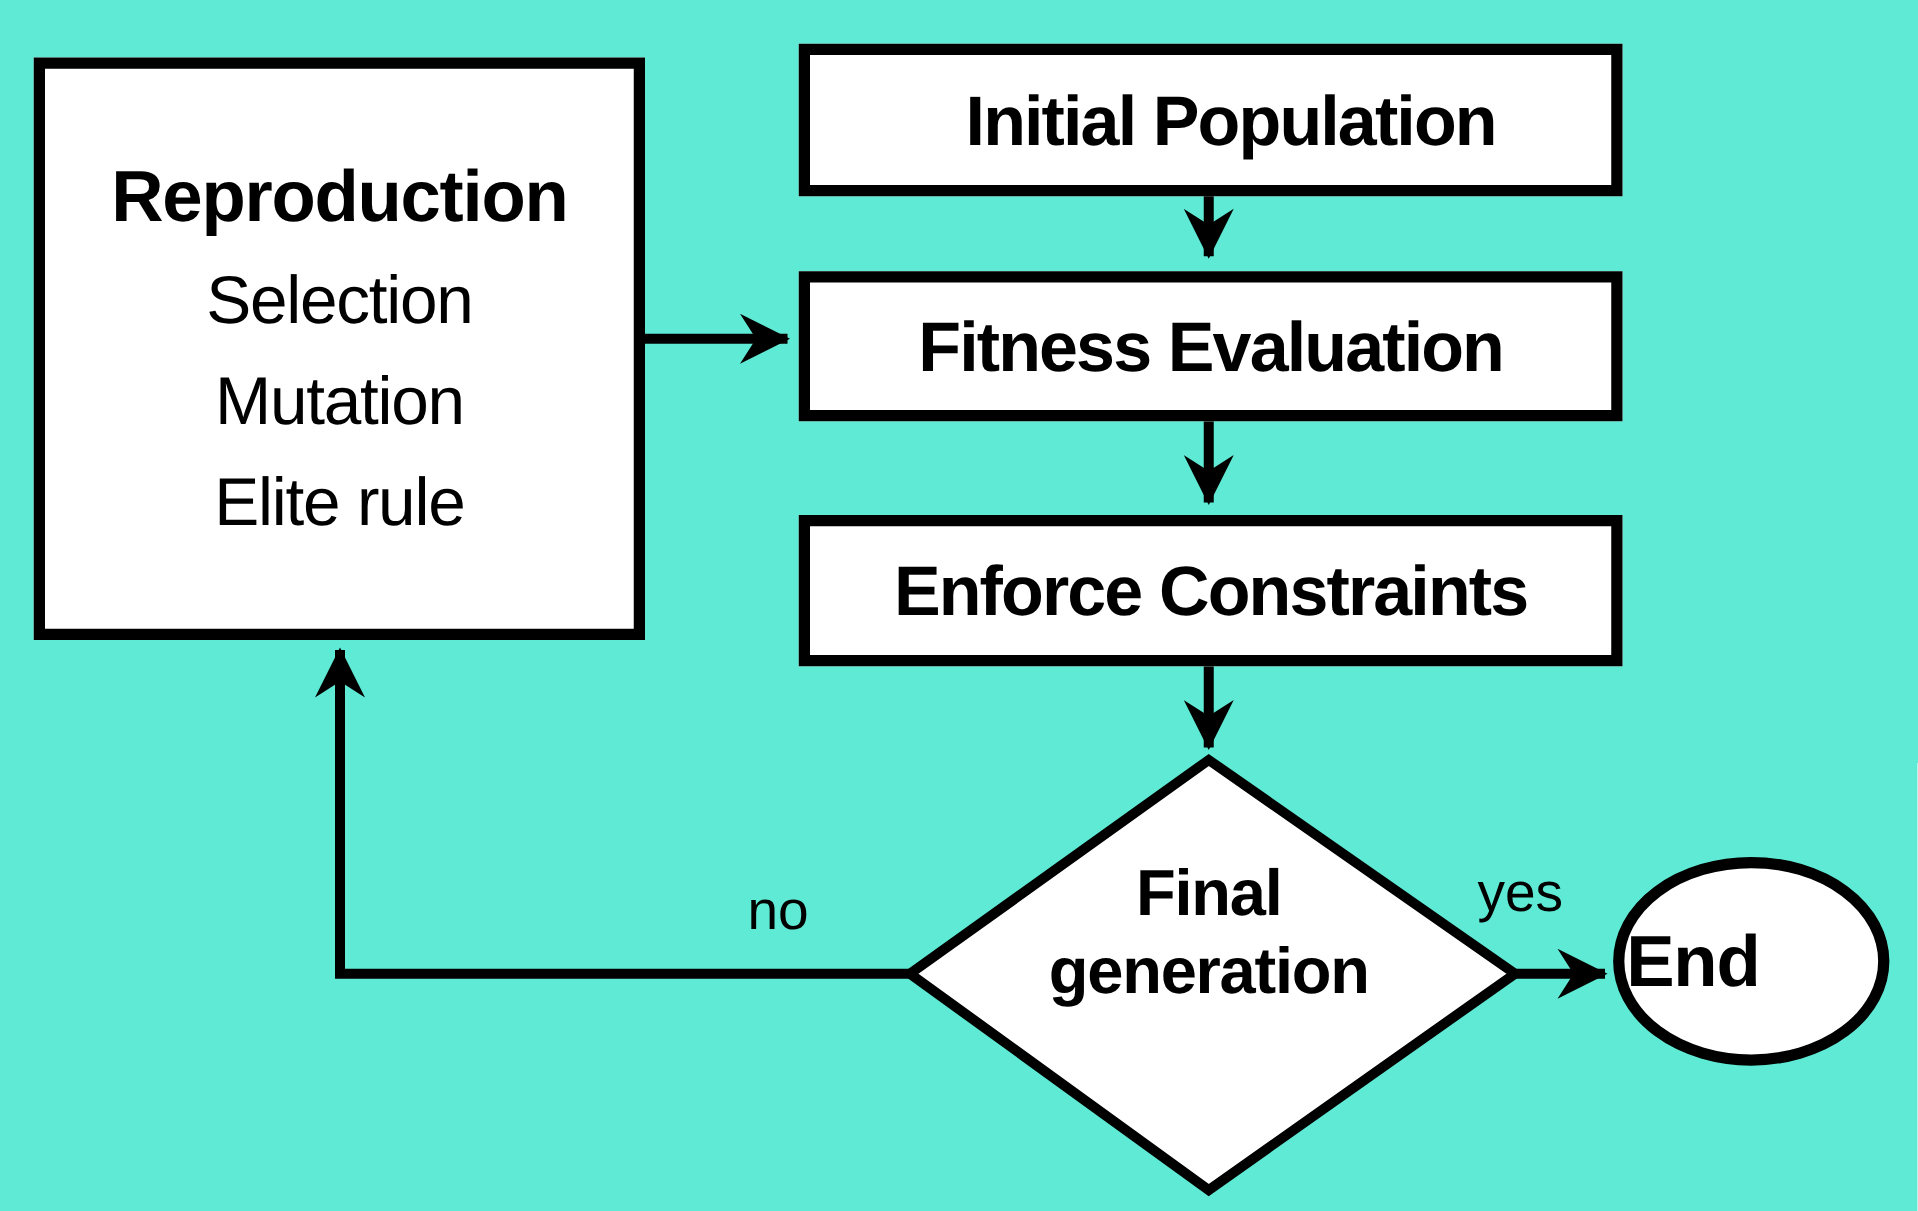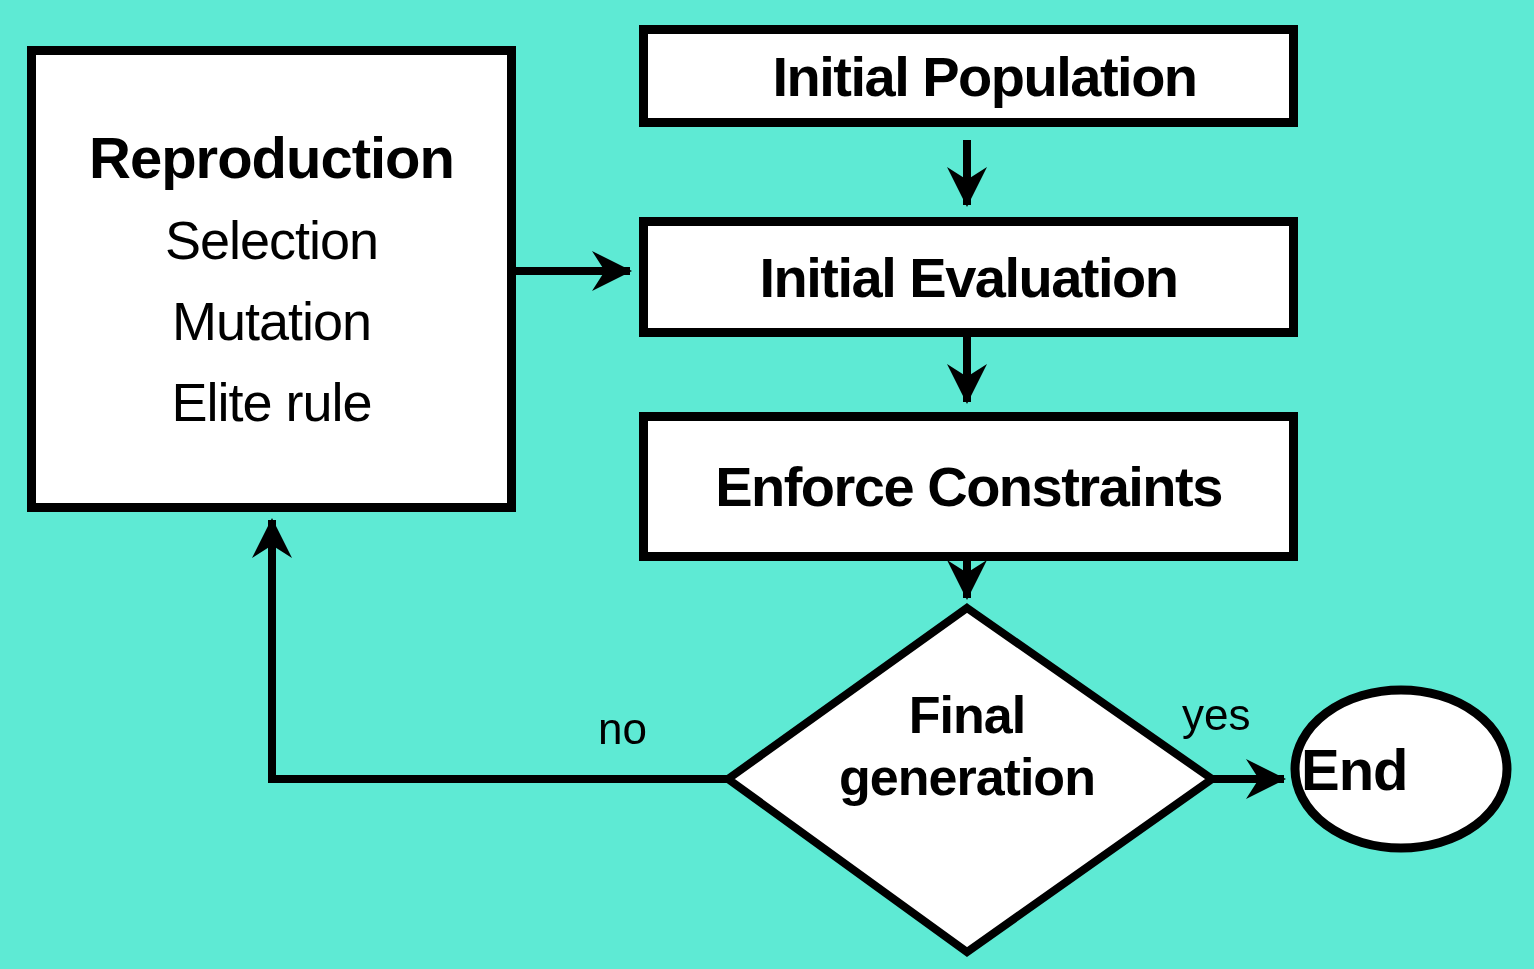--- a/index.html
+++ b/index.html
@@ -18,23 +18,23 @@
     display:flex;align-items:center;justify-content:center;
     text-align:center;
   }
   .process-label{font-weight:700;font-size:56px;letter-spacing:-1.5px;white-space:nowrap;}
   .repro{
     left:27px;top:46px;width:489px;height:466px;
     flex-direction:column;justify-content:center;
   }
   .repro-title{font-weight:700;font-size:58px;line-height:84px;letter-spacing:-1px;white-space:nowrap;}
   .repro-item{font-weight:400;font-size:54px;line-height:81px;letter-spacing:-1px;white-space:nowrap;}
-  .box-initial{left:639px;top:25px;width:659px;height:102px;padding-left:32px;}
+  .box-initial{left:639px;top:35px;width:659px;height:122px;padding-left:32px;}
   .box-fitness{left:639px;top:217px;width:659px;height:120px;}
-  .box-enforce{left:639px;top:412px;width:659px;height:149px;}
+  .box-enforce{left:639px;top:412px;width:659px;height:121px;}
   .decision-text{
     position:absolute;left:767px;top:684px;width:400px;
     text-align:center;font-weight:700;font-size:52px;line-height:62px;
     letter-spacing:-1px;
   }
   .end-text{
     position:absolute;left:1301px;top:736px;width:200px;
     font-weight:700;font-size:58px;letter-spacing:-1px;
   }
   .edge-label{
@@ -77,21 +77,21 @@
     <div class="repro-item">Selection</div>
     <div class="repro-item">Mutation</div>
     <div class="repro-item">Elite rule</div>
   </div>
 
   <div class="box box-initial">
     <span class="process-label">Initial Population</span>
   </div>
 
   <div class="box box-fitness">
-    <span class="process-label">Initial Evaluation</span>
+    <span class="process-label">Fitness Evaluation</span>
   </div>
 
   <div class="box box-enforce">
     <span class="process-label">Enforce Constraints</span>
   </div>
 
   <div class="decision-text">
     <div>Final</div>
     <div>generation</div>
   </div>

